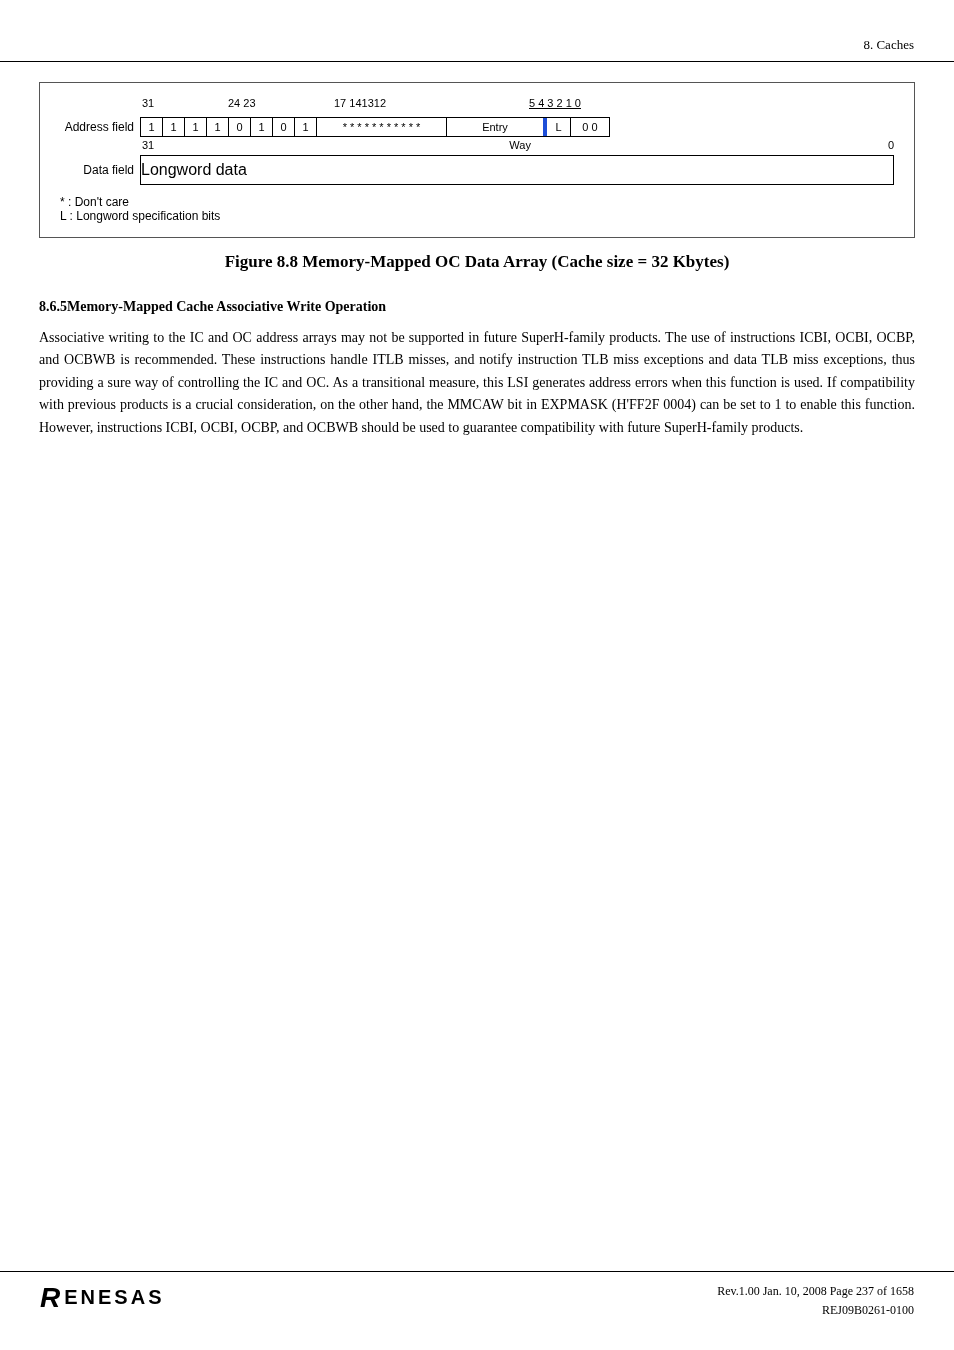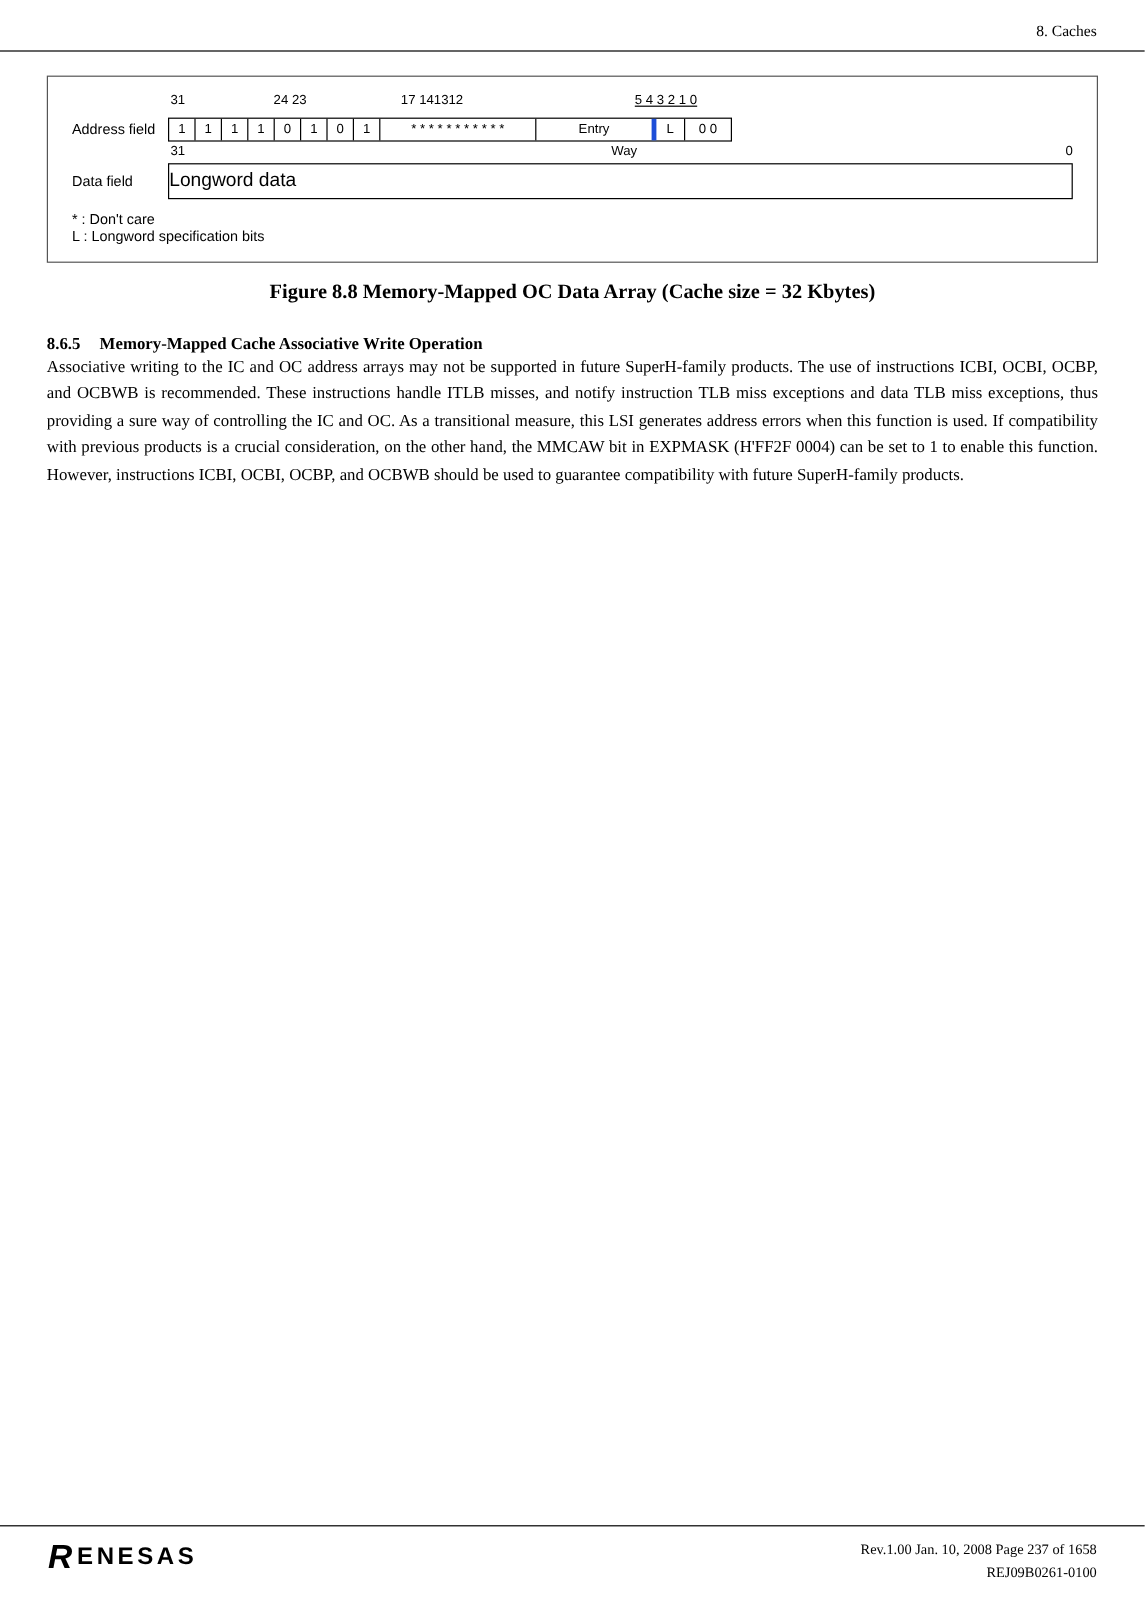--- a/index.html
+++ b/index.html
@@ -12,20 +12,21 @@
       min-height: 1350px;
       position: relative;
     }
 
     .page-header {
       text-align: right;
       padding: 18px 40px 8px 40px;
       font-size: 13px;
       border-bottom: 1px solid #000;
       margin-bottom: 20px;
+      margin-top: 19px;
     }
 
     .page-content {
       padding: 0 39px;
     }
 
     .figure-container {
       border: 1px solid #555;
       padding: 14px 20px 14px 20px;
       margin-bottom: 14px;
@@ -41,21 +42,21 @@
 
     .address-row {
       display: flex;
       align-items: center;
       margin-bottom: 0;
     }
 
     .field-label {
       width: 80px;
       font-size: 12px;
-      text-align: left;
+      text-align: right;
       padding-right: 6px;
       flex-shrink: 0;
     }
 
     .data-field-row {
       display: flex;
       align-items: center;
       margin-top: 0;
     }
 
@@ -67,23 +68,23 @@
 
     .figure-caption {
       text-align: center;
       font-size: 17px;
       font-weight: bold;
       margin-bottom: 27px;
     }
 
     .section-heading {
       display: flex;
-      gap: 16px;
       font-size: 14px;
       font-weight: bold;
+      margin-bottom: 12px;
     }
 
     .section-number {
       flex-shrink: 0;
     }
 
     .body-text {
       font-size: 14px;
       line-height: 1.6;
       text-align: justify;

